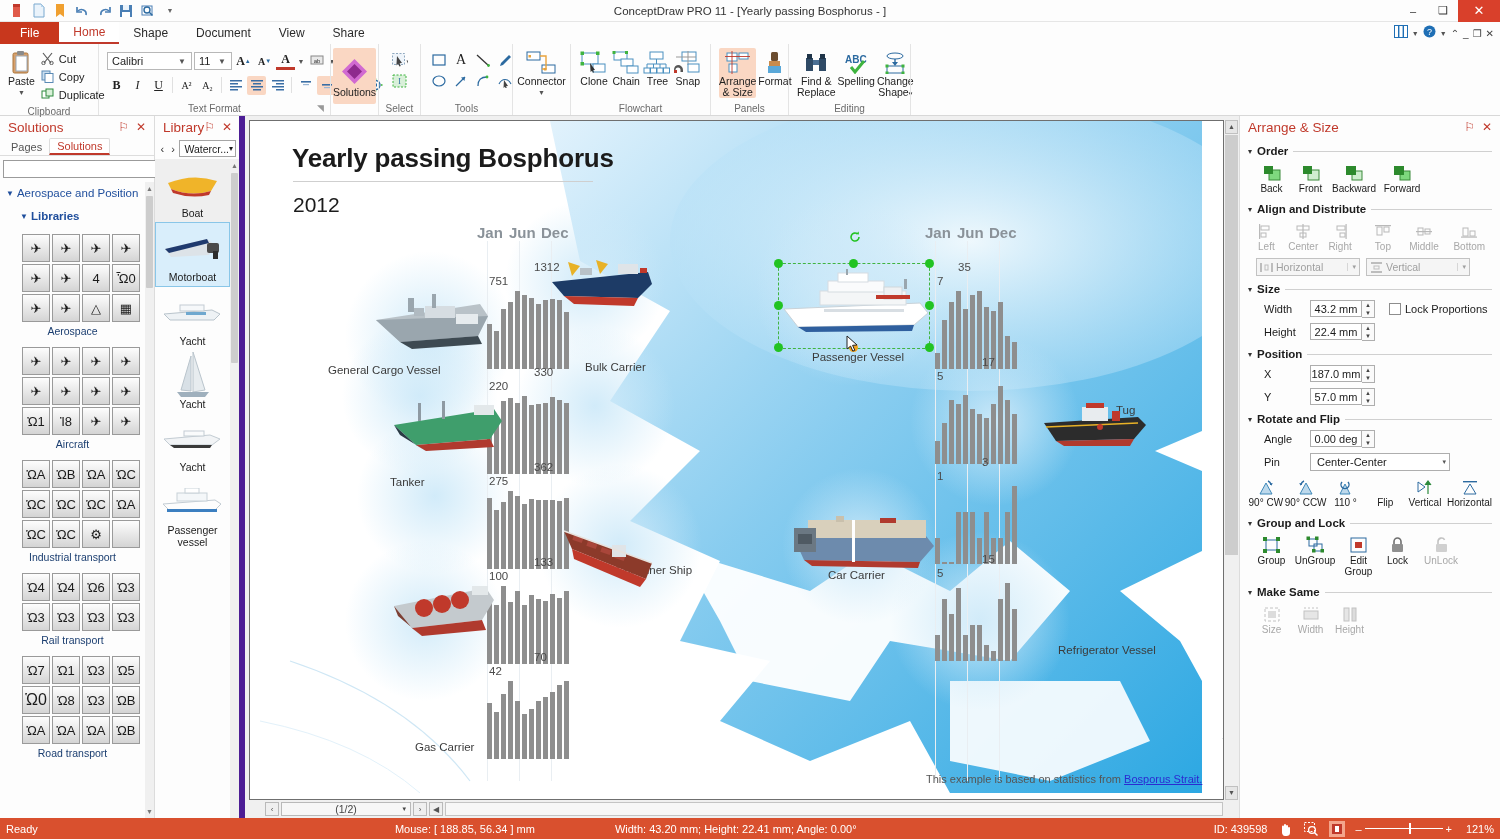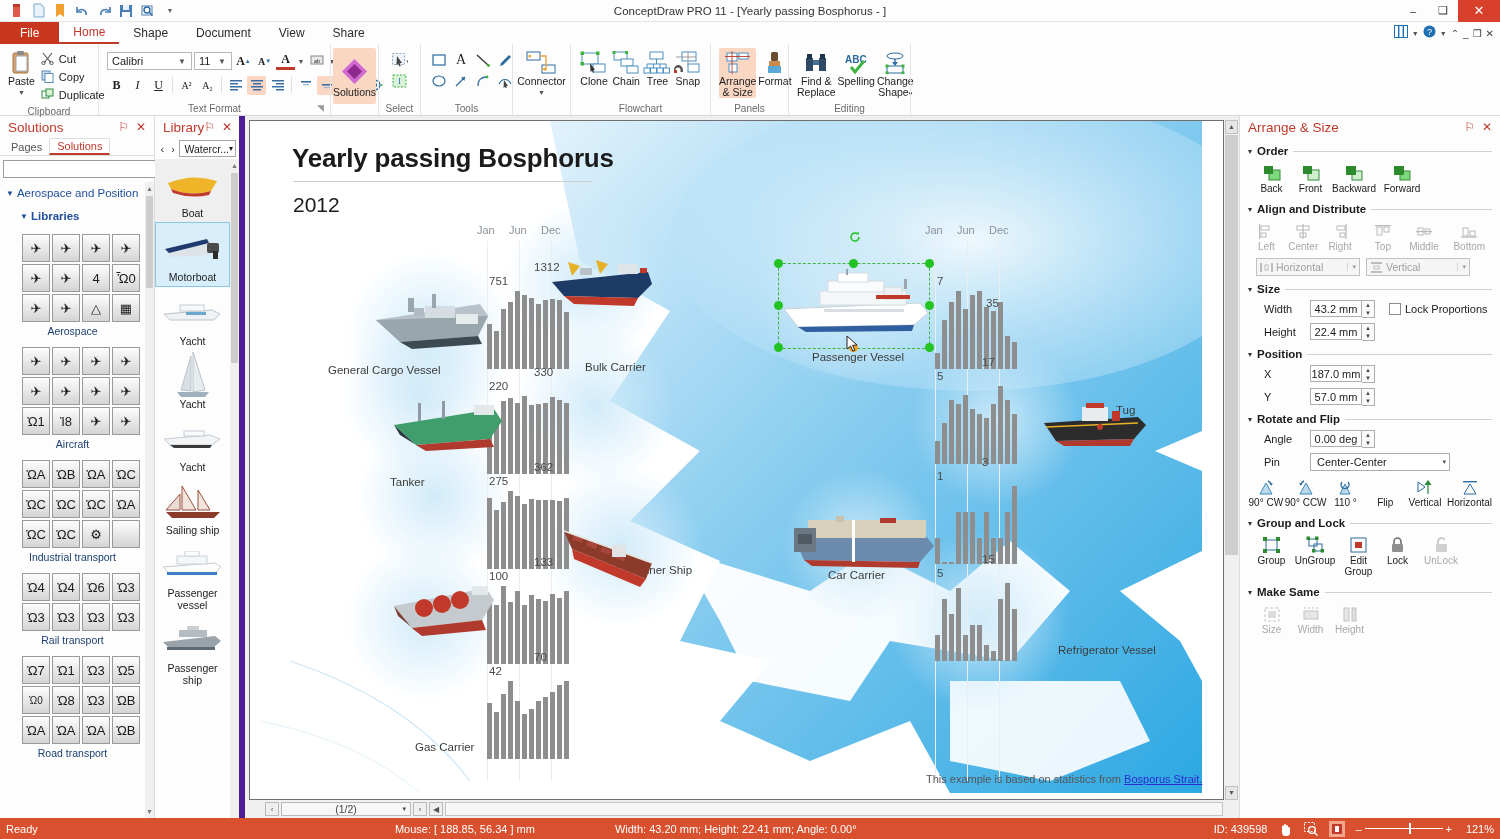--- a/index.html
+++ b/index.html
@@ -152,21 +152,21 @@
     font-size: 11px; padding: 0 6px; gap: 10px; }
   .statusbar .grow { flex: 1; }
   .zoomslider { display: flex; align-items: center; gap: 3px; }
   .zoomslider .track { width: 78px; height: 1px; background: #fff; position: relative; }
   .zoomslider .knob { position: absolute; left: 44px; top: -5px; width: 2px; height: 11px; background: #fff; }
   .sbicon { display: inline-flex; align-items: center; justify-content: center; width: 16px; height: 16px; }
   .sbicon.box { background: #f3a58c; }
 
   
   .gridline { position: absolute; width: 1px; background: #e9eef2; }
-  .axlabel { position: absolute; font-size: 11px; color: #8a9299; }
+  .axlabel { position: absolute; font-size: 15px; color: #8a9299; font-weight: bold; }
   .barval { position: absolute; font-size: 11.5px; color: #4a4a4a; }
   .shiplabel { position: absolute; font-size: 11.5px; color: #3b3b3b; white-space: nowrap; }
   .bars { position: absolute; display: flex; align-items: flex-end; gap: 2px; }
   .bars i { display: block; width: 5px; background: #8e8e8e; }
   .selbox { position: absolute; border: 1px dashed #3fb43f; }
   .handle { position: absolute; width: 9px; height: 9px; border-radius: 50%; background: #22c322; }
   .handle.orange { background: #f2a21c; }
   .footnote { position: absolute; font-size: 11px; color: #555; }
   .footnote a { color: #2b2bd1; }
   .pagetitle { position: absolute; font-weight: bold; color: #1b1b1b; }
@@ -748,21 +748,21 @@
                   <div class="libcell" style="font-size: 13px;">Ὠ3</div>
                 </div>
                 <div class="libcap">Rail transport</div>
               </div>
               <div class="libgroup">
                 <div class="libgrid">
                   <div class="libcell" style="font-size: 13px;">Ὡ7</div>
                   <div class="libcell" style="font-size: 13px;">Ὡ1</div>
                   <div class="libcell" style="font-size: 13px;">Ὡ3</div>
                   <div class="libcell" style="font-size: 13px;">Ὡ5</div>
-                  <div class="libcell" style="font-size: 10px;">Ὡ0</div>
+                  <div class="libcell" style="font-size: 16px;">Ὡ0</div>
                   <div class="libcell" style="font-size: 13px;">Ὡ8</div>
                   <div class="libcell" style="font-size: 13px;">Ὡ3</div>
                   <div class="libcell" style="font-size: 13px;">ὩB</div>
                   <div class="libcell" style="font-size: 13px;">ὩA</div>
                   <div class="libcell" style="font-size: 13px;">ὩA</div>
                   <div class="libcell" style="font-size: 13px;">ὩA</div>
                   <div class="libcell" style="font-size: 13px;">ὩB</div>
                 </div>
                 <div class="libcap">Road transport</div>
               </div>
@@ -839,50 +839,28 @@
                 <svg width="62" height="22" viewBox="0 0 62 22">
                   <path d="M2 12 L48 8 L58 12 L50 18 L8 18 Z" fill="#f2f4f6" stroke="#c3ccd3"></path>
                   <path d="M8 18 L50 18 L48 21 L12 21 Z" fill="#3a3a3a"></path>
                   <rect x="22" y="4" width="20" height="5" fill="#fafbfc" stroke="#c3ccd3"></rect>
                 </svg>
               </div>
               <div class="cap">Yacht</div>
             </div>
             <div class="libitem">
               <div class="thumb">
-                <svg width="62" height="38" viewBox="0 0 62 38">
-                  <path d="M4 30 L58 30 L52 36 L10 36 Z" fill="#8a3b2a"></path>
-                  <path d="M20 28 L20 4 L34 28 Z" fill="#f0e4dc" stroke="#9a5040"></path>
-                  <path d="M36 28 L36 8 L48 28 Z" fill="#f0e4dc" stroke="#9a5040"></path>
-                  <path d="M4 28 L18 12 L18 28 Z" fill="#e8dcd4" stroke="#9a5040"></path>
-                </svg>
-              </div>
-              <div class="cap">Sailing ship</div>
-            </div>
-            <div class="libitem">
-              <div class="thumb">
                 <svg width="64" height="26" viewBox="0 0 64 26">
                   <path d="M2 16 L54 12 L60 16 L54 22 L8 22 Z" fill="#fdfdfd" stroke="#c3ccd3"></path>
                   <rect x="16" y="5" width="30" height="8" fill="#f4f7f9" stroke="#c8d1d7"></rect>
                   <rect x="24" y="0" width="14" height="5" fill="#ffffff" stroke="#c8d1d7"></rect>
                   <rect x="6" y="21" width="50" height="3" fill="#3c7fc0"></rect>
                 </svg>
               </div>
               <div class="cap">Passenger vessel</div>
-            </div>
-            <div class="libitem">
-              <div class="thumb">
-                <svg width="64" height="26" viewBox="0 0 64 26">
-                  <path d="M2 16 L54 10 L60 15 L52 22 L8 22 Z" fill="#9aa3aa"></path>
-                  <rect x="18" y="4" width="28" height="7" fill="#b4bcc2"></rect>
-                  <rect x="26" y="0" width="12" height="4" fill="#c9d0d5"></rect>
-                  <rect x="6" y="21" width="48" height="3" fill="#5f6a72"></rect>
-                </svg>
-              </div>
-              <div class="cap">Passenger ship</div>
             </div>
           </div>
         <div class="vscroll">
           <div class="arw" style="top:2px;">▲</div>
           <div class="thumb" style="top:14px;height:190px;"></div>
         </div>
       </div>
     </div>
 
     <div class="canvaswrap">
@@ -1037,21 +1015,21 @@
                   <i style="height: 60px;"></i>
                   <i style="height: 74px;"></i>
                   <i style="height: 78px;"></i>
                   <i style="height: 62px;"></i>
                   <i style="height: 58px;"></i>
                   <i style="height: 67px;"></i>
                   <i style="height: 33px;"></i>
                   <i style="height: 27px;"></i>
                 </div>
                 <div class="barval" style="left: 687px; top: 154px;">7</div>
-                <div class="barval" style="left: 736px; top: 140px; margin-top: 36px;">35</div>
+                <div class="barval" style="left: 708px; top: 140px;">35</div>
                 <div class="bars" style="left: 685px; top: 265px; height: 78px;">
                   <i style="height: 23px;"></i>
                   <i style="height: 41px;"></i>
                   <i style="height: 64px;"></i>
                   <i style="height: 60px;"></i>
                   <i style="height: 69px;"></i>
                   <i style="height: 55px;"></i>
                   <i style="height: 50px;"></i>
                   <i style="height: 46px;"></i>
                   <i style="height: 60px;"></i>

